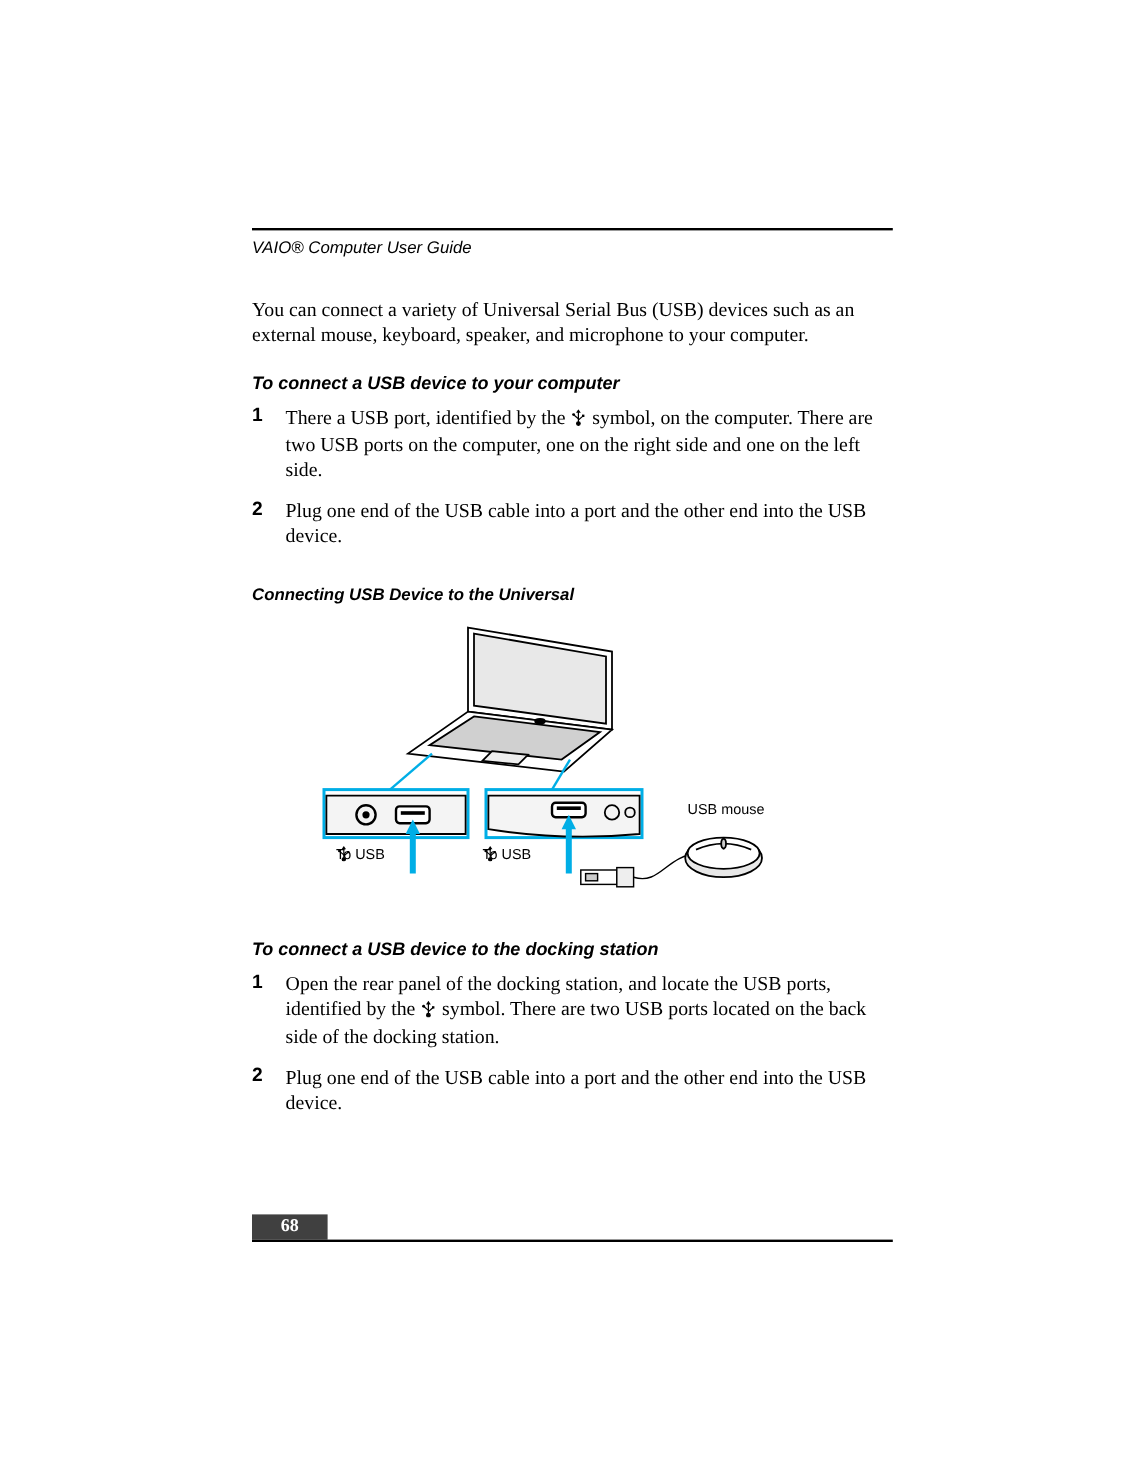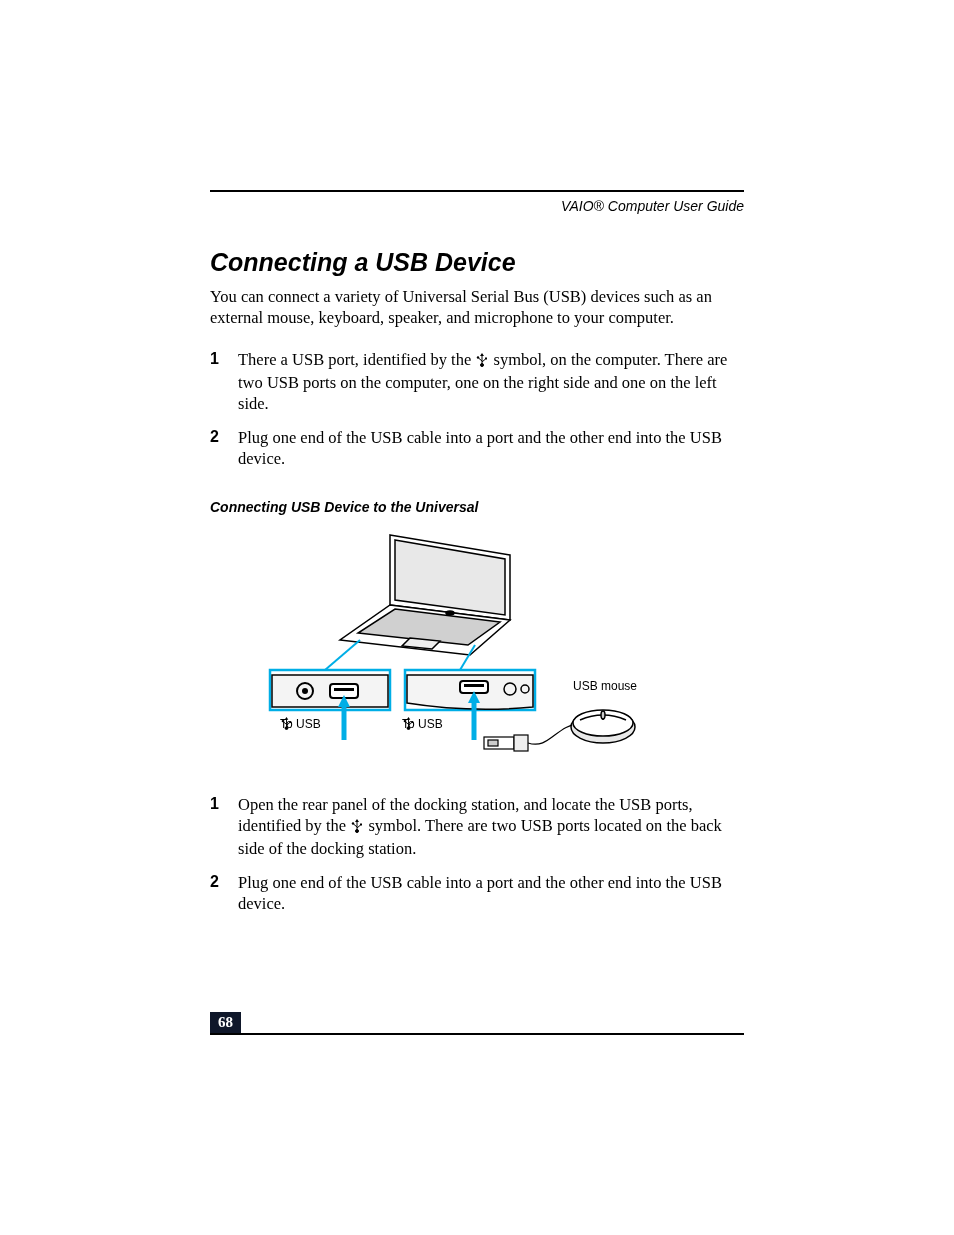--- a/index.html
+++ b/index.html
@@ -18,21 +18,20 @@
   }
   .header-rule {
     border-top: 2px solid #000;
     margin-bottom: 6px;
   }
   .header-text {
     font-family: Arial, Helvetica, sans-serif;
     font-style: italic;
     font-size: 14px;
     margin-bottom: 34px;
-    text-align: right;
   }
   .title {
     font-family: Arial, Helvetica, sans-serif;
     font-weight: bold;
     font-style: italic;
     font-size: 25px;
     margin: 0 0 10px 0;
   }
   .intro {
     font-size: 16.5px;
@@ -101,39 +100,39 @@
     bottom: 200px;
   }
   .footer-rule {
     border-top: 2px solid #000;
     position: relative;
   }
   .page-num-box {
     position: absolute;
     left: 0;
     bottom: 2px;
-    background: #0f172a;
+    background: #404040;
     color: #fff;
     font-family: "Times New Roman", serif;
     font-weight: bold;
     font-size: 15px;
-    padding: 2px 8px;
+    padding: 2px 24px;
   }
 </style>
 </head>
 <body>
 
 <div class="page">
 
   <div class="header-rule"></div>
   <div class="header-text">VAIO® Computer User Guide</div>
 
-  <h1 class="title">Connecting a USB Device</h1>
   <p class="intro">You can connect a variety of Universal Serial Bus (USB) devices such as an external mouse, keyboard, speaker, and microphone to your computer.</p>
 
+  <div class="subhead">To connect a USB device to your computer</div>
 
   <div class="step">
     <div class="step-num">1</div>
     <div class="step-body">
       <span>There a USB port, identified by the </span>
       <span class="usb-glyph">
         <svg width="14" height="14" viewBox="0 0 14 14">
           <g stroke="#000" stroke-width="1" fill="none">
             <circle cx="7" cy="12" r="1.5" fill="#000"></circle>
             <line x1="7" y1="12" x2="7" y2="2"></line>
@@ -256,20 +255,21 @@
                 <circle cx="3" cy="4.5" r="1.2" fill="#000" stroke="none"></circle>
               <path d="M7 9 L10.5 6"></path>
                 <rect x="10" y="4.5" width="2" height="2" fill="#000" stroke="none"></rect>
             </g>
           </svg>
         </span>
       </div>
     </div>
   </div>
 
+  <div class="subhead">To connect a USB device to the docking station</div>
 
   <div class="step">
     <div class="step-num">1</div>
     <div class="step-body">
       <span>Open the rear panel of the docking station, and locate the USB ports, identified by the </span>
       <span class="usb-glyph">
         <svg width="14" height="14" viewBox="0 0 14 14">
           <g stroke="#000" stroke-width="1" fill="none">
             <circle cx="7" cy="12" r="1.5" fill="#000"></circle>
             <line x1="7" y1="12" x2="7" y2="2"></line>

